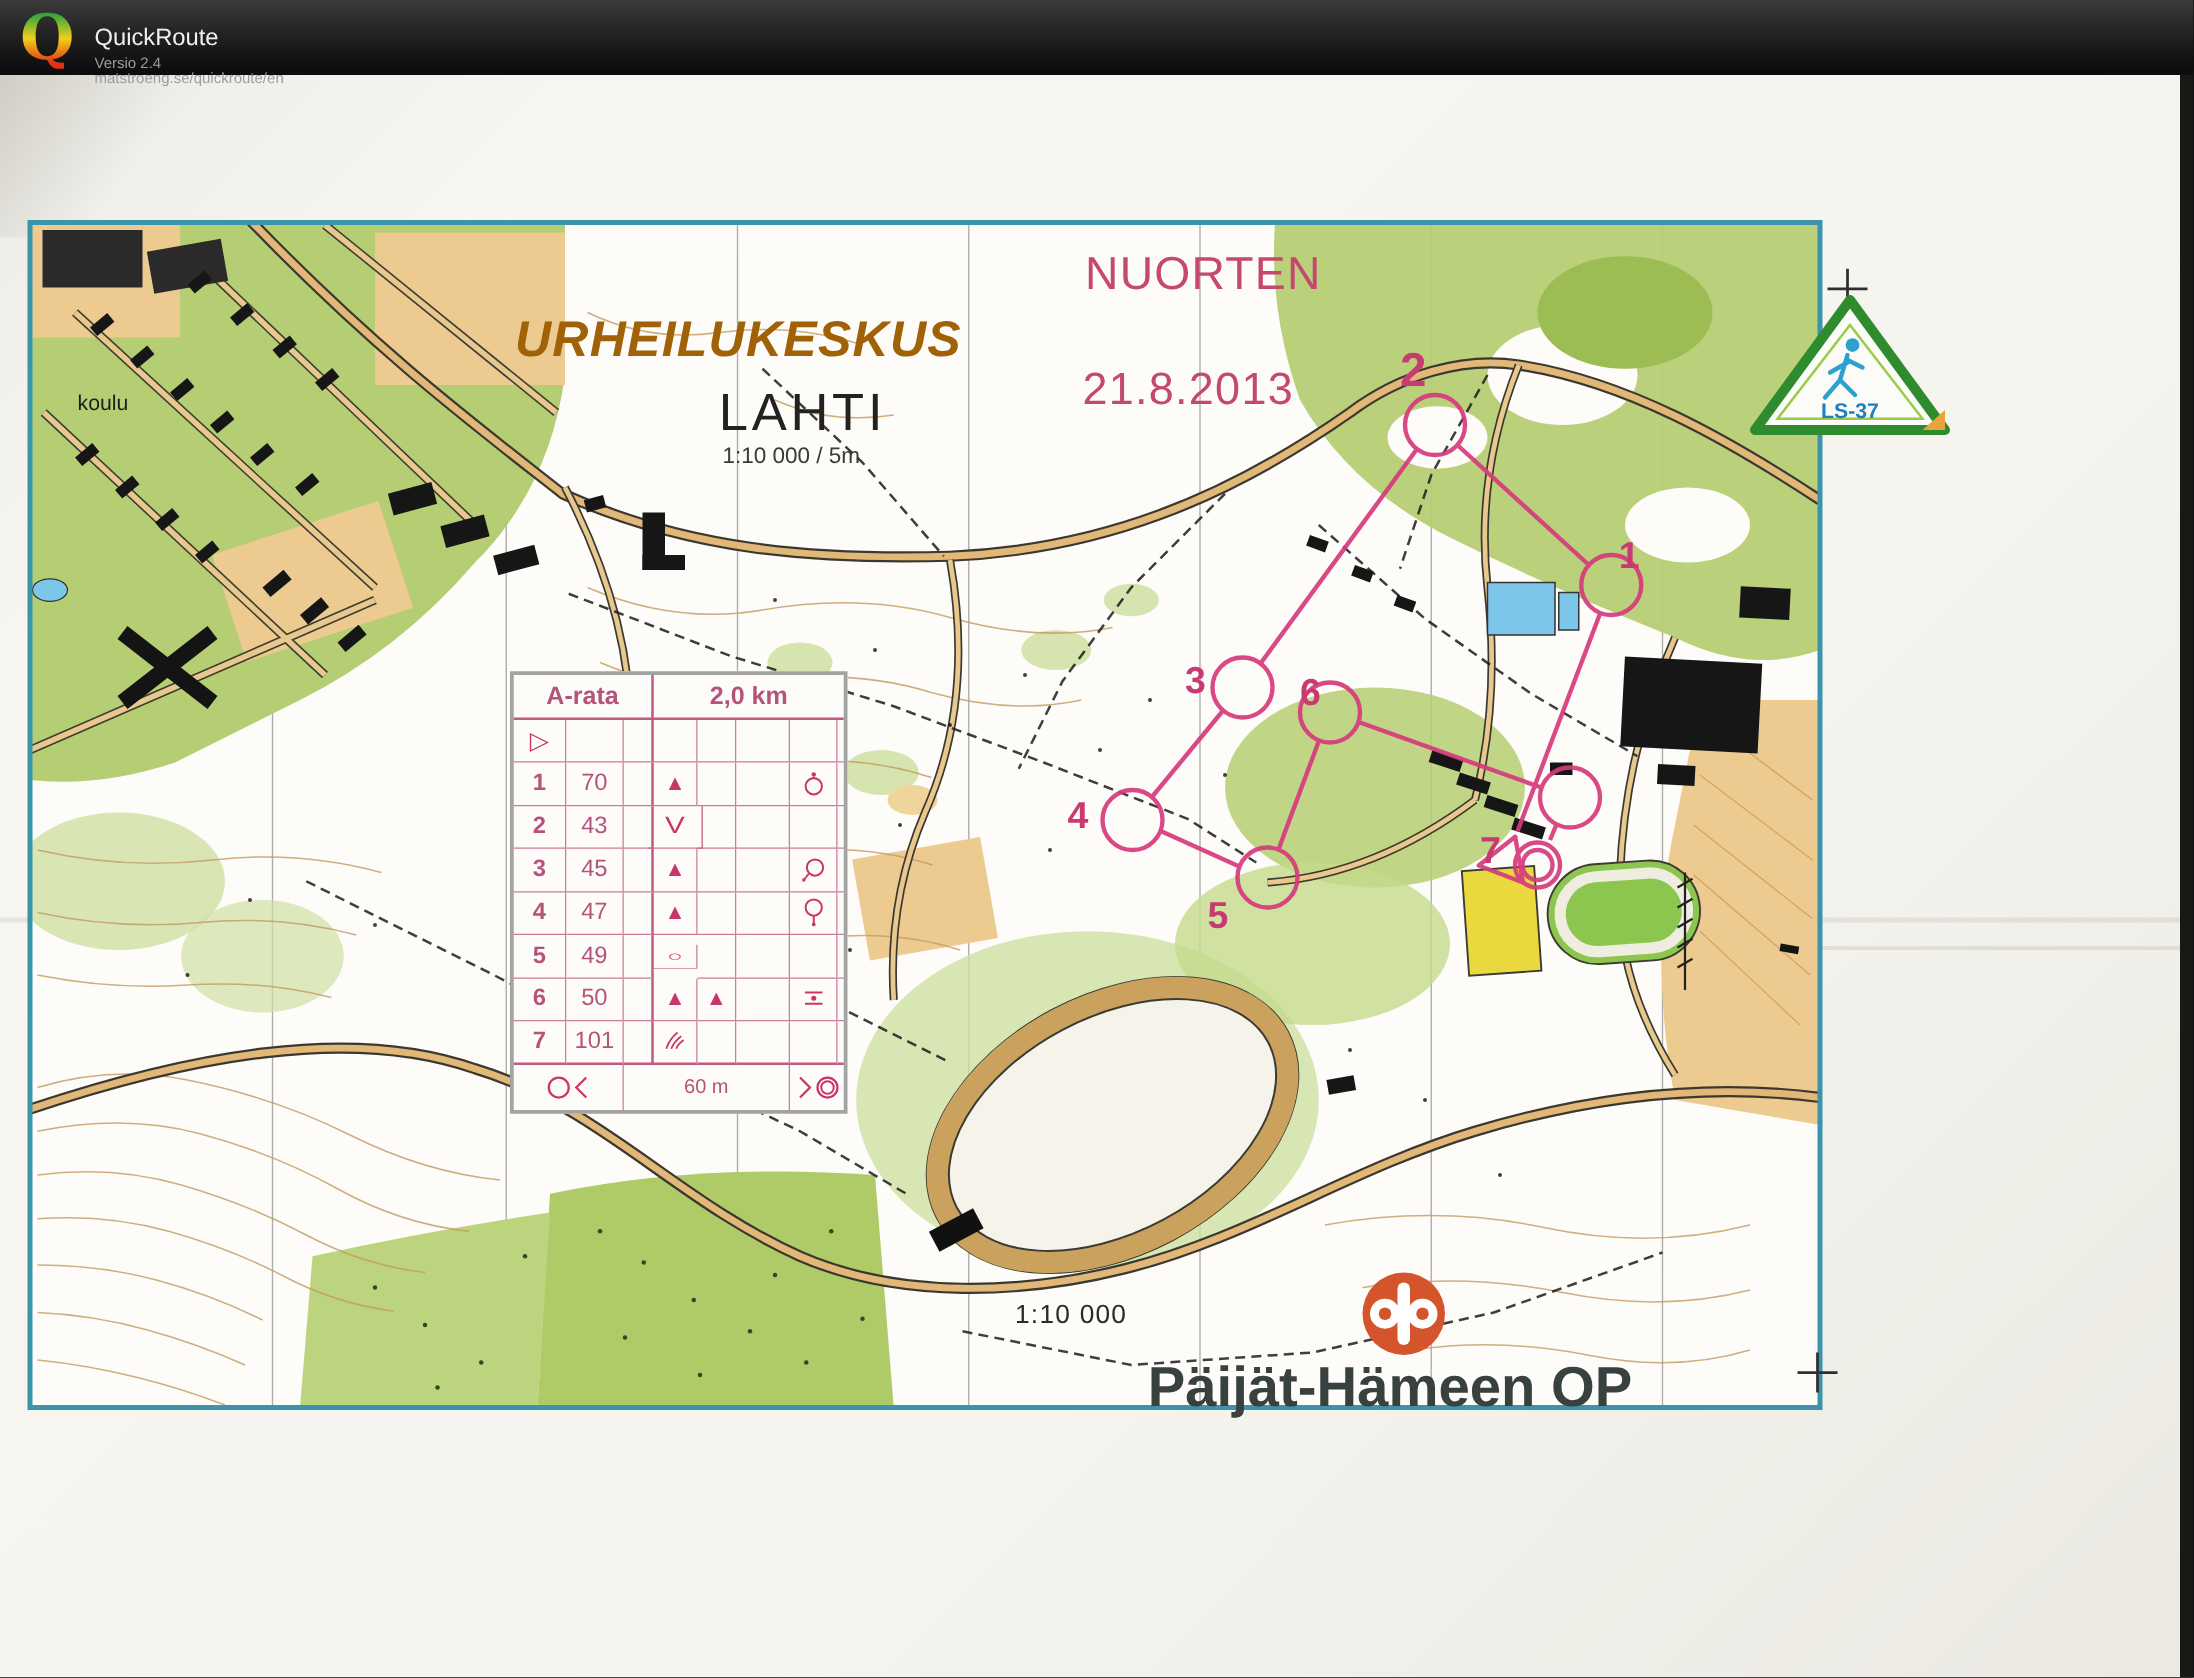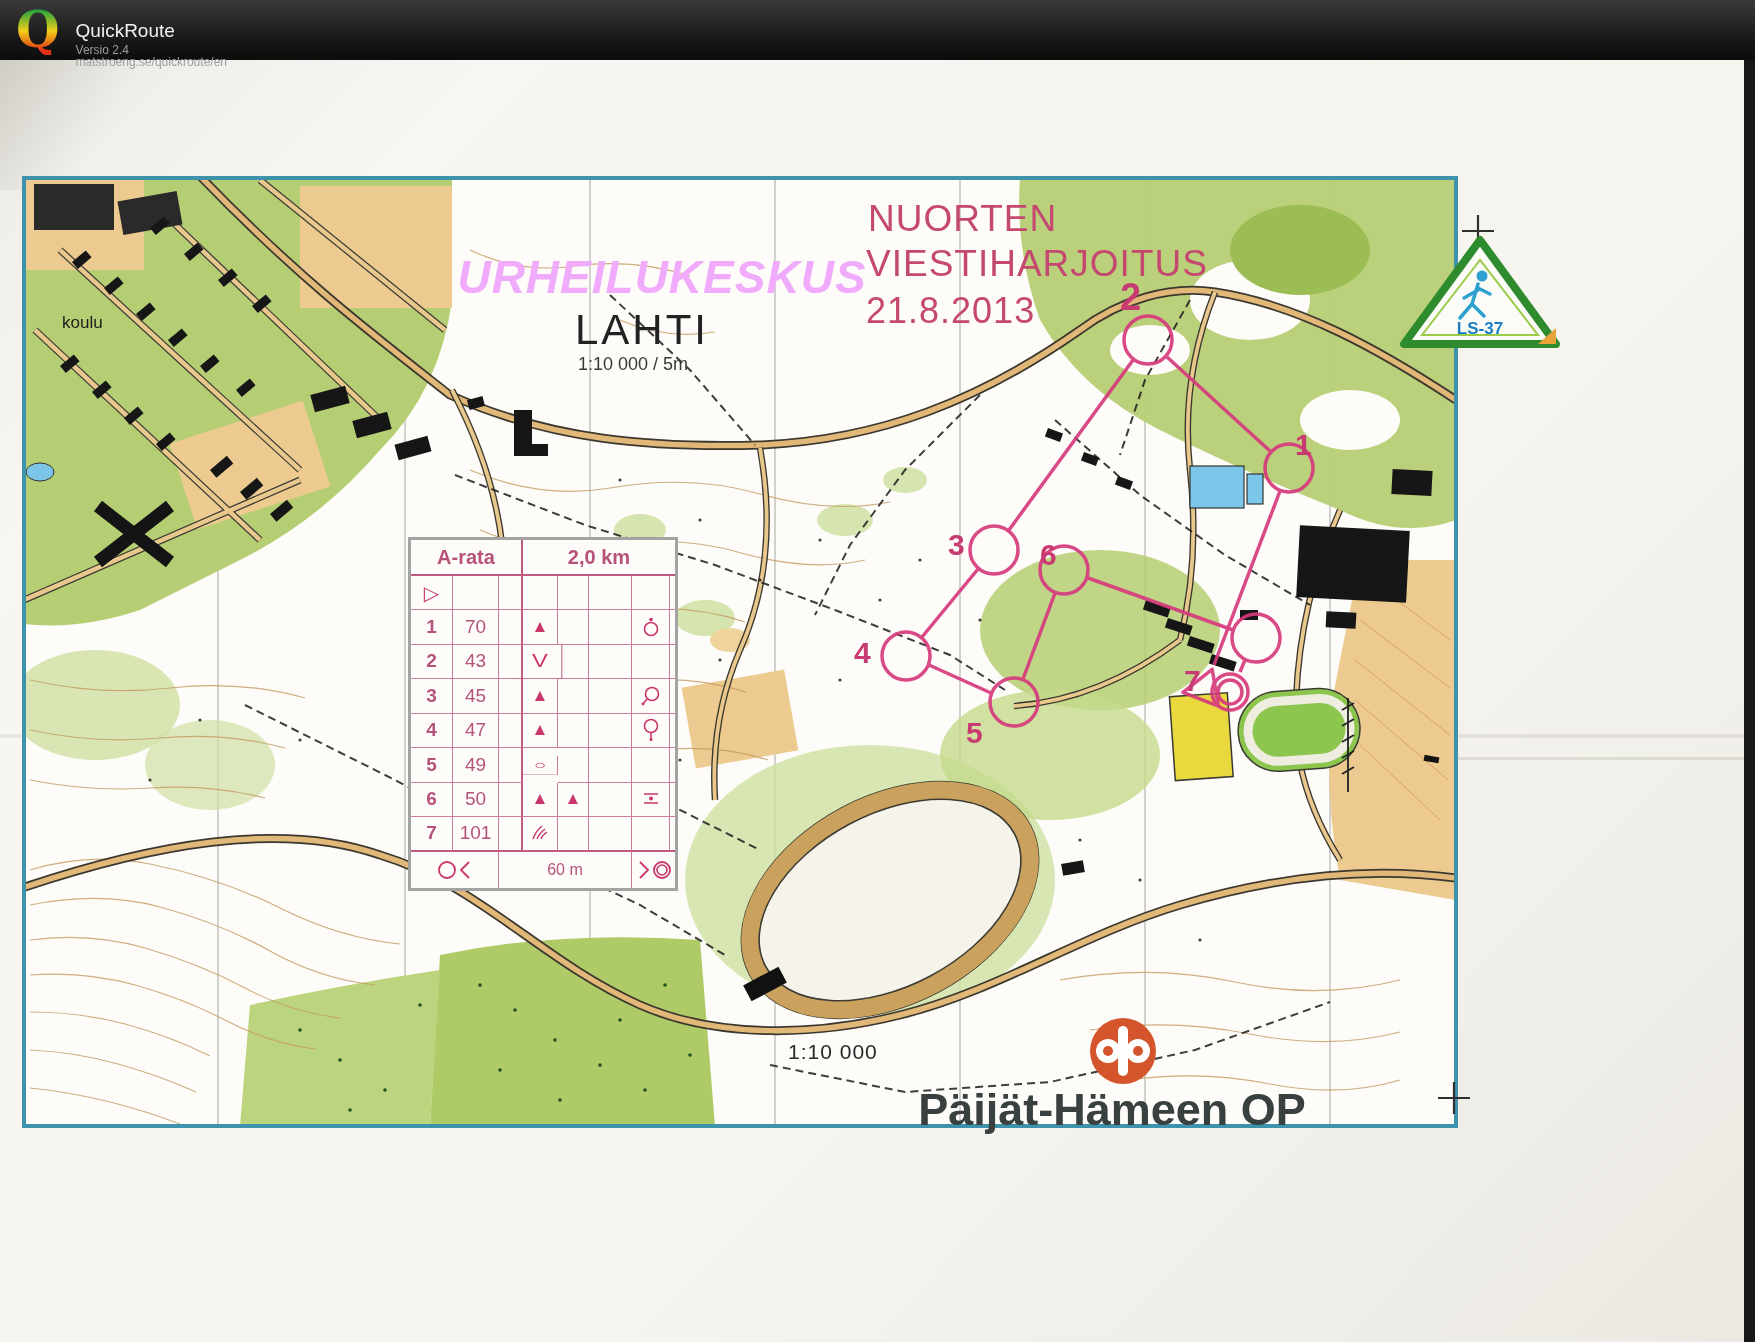--- a/index.html
+++ b/index.html
@@ -24,29 +24,29 @@
   .cr1{position:absolute;left:0;top:734px;width:1744px;height:4px;background:rgba(100,90,70,.10);z-index:3;}
   .cr2{position:absolute;left:1440px;top:757px;width:304px;height:3px;background:rgba(100,90,70,.13);z-index:3;}
   .cr3{position:absolute;left:0;top:60px;width:190px;height:130px;z-index:3;
        background:linear-gradient(125deg,rgba(140,135,120,.30),rgba(140,135,120,0) 55%);}
 
   .map{position:absolute;left:0;top:0;width:1755px;height:1342px;z-index:4;}
 
   
   .ov{position:absolute;z-index:6;white-space:nowrap;}
   .t1{left:428px;top:212px;width:440px;text-align:center;font-size:33px;letter-spacing:2px;color:#1f1f1f;}
-  .t2{left:412px;top:250px;width:500px;text-align:center;font-size:46px;font-weight:bold;font-style:italic;
-      color:#f0abfc;letter-spacing:1px;}
+  .t2{left:412px;top:250px;width:500px;font-size:40px;font-weight:bold;font-style:italic;
+      color:#a16207;letter-spacing:1px;}
   .t3{left:422px;top:306px;width:440px;text-align:center;font-size:42px;letter-spacing:3px;color:#222;}
   .t4{left:518px;top:354px;width:230px;text-align:center;font-size:18px;color:#3a3a3a;}
   .e1{left:868px;top:198px;font-size:37px;letter-spacing:1px;color:#c4486f;}
   .e2{left:866px;top:243px;font-size:37px;letter-spacing:1px;color:#c4486f;}
   .e3{left:866px;top:290px;font-size:36px;letter-spacing:1px;color:#c4486f;}
   .koulu{left:62px;top:313px;font-size:17px;color:#1d1d1d;}
-  .bscale{left:788px;top:1040px;font-size:21px;letter-spacing:1px;color:#2a2a2a;}
+  .bscale{left:812px;top:1040px;font-size:21px;letter-spacing:1px;color:#2a2a2a;}
   .optext{left:877px;top:1084px;width:470px;text-align:center;font-size:45px;font-weight:bold;color:#394040;z-index:7;}
   .cn{color:#c73a72;font-size:30px;font-weight:600;z-index:7;}
   .cn2{font-size:38px;}
 
   
   .ct{position:absolute;left:408px;top:537px;width:270px;height:354px;z-index:8;box-sizing:border-box;
       background:#fdfcf9;border:3px solid #a3a3a3;display:grid;
       grid-template-columns:42px 46px 24px 35px 31px 43px 38px 1fr;
       grid-template-rows:36px 34px repeat(7,34.5px) 1fr;}
   .c{border-right:1.2px solid rgba(192,90,130,.8);border-bottom:1.2px solid rgba(192,90,130,.8);
@@ -362,21 +362,20 @@
       <path d="M1462,231 h32 M1478,215 v32"></path>
       <path d="M1438,1098 h32 M1454,1082 v32"></path>
     </g>
     <rect x="1424" y="756" width="15" height="6" fill="#141414" transform="rotate(10 1431 759)"></rect>
   </svg>
 
   <div class="ov t2">URHEILUKESKUS</div>
   <div class="ov t3">LAHTI</div>
   <div class="ov t4">1:10 000   /   5m</div>
   <div class="ov e1">NUORTEN</div>
-  <div class="ov e2">VIESTIHARJOITUS</div>
   <div class="ov e3">21.8.2013</div>
   <div class="ov koulu">koulu</div>
   <div class="ov bscale">1:10 000</div>
 
   <span class="ov cn" style="left:1295px;top:428px">1</span>
   <span class="ov cn cn2" style="left:1120px;top:276px">2</span>
   <span class="ov cn" style="left:948px;top:528px">3</span>
   <span class="ov cn" style="left:854px;top:636px">4</span>
   <span class="ov cn" style="left:966px;top:716px">5</span>
   <span class="ov cn" style="left:1040px;top:538px">6</span>

